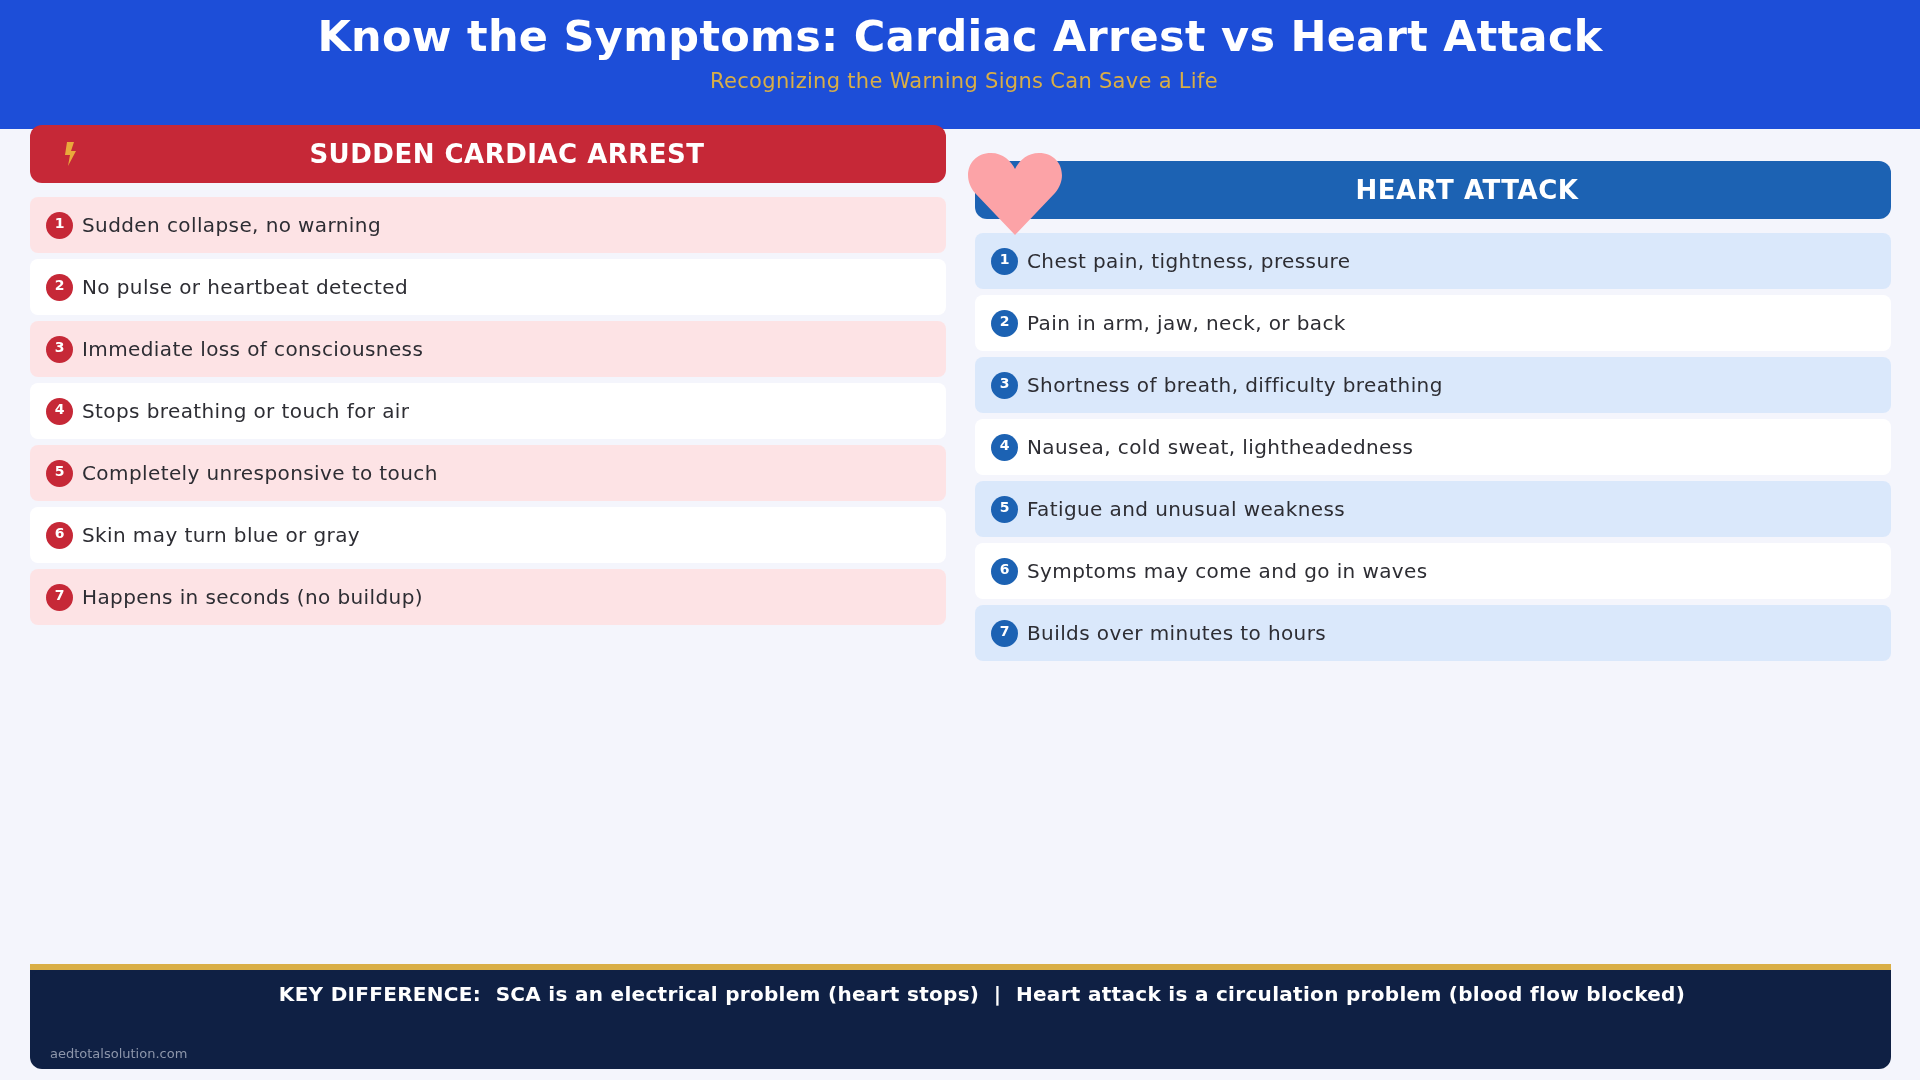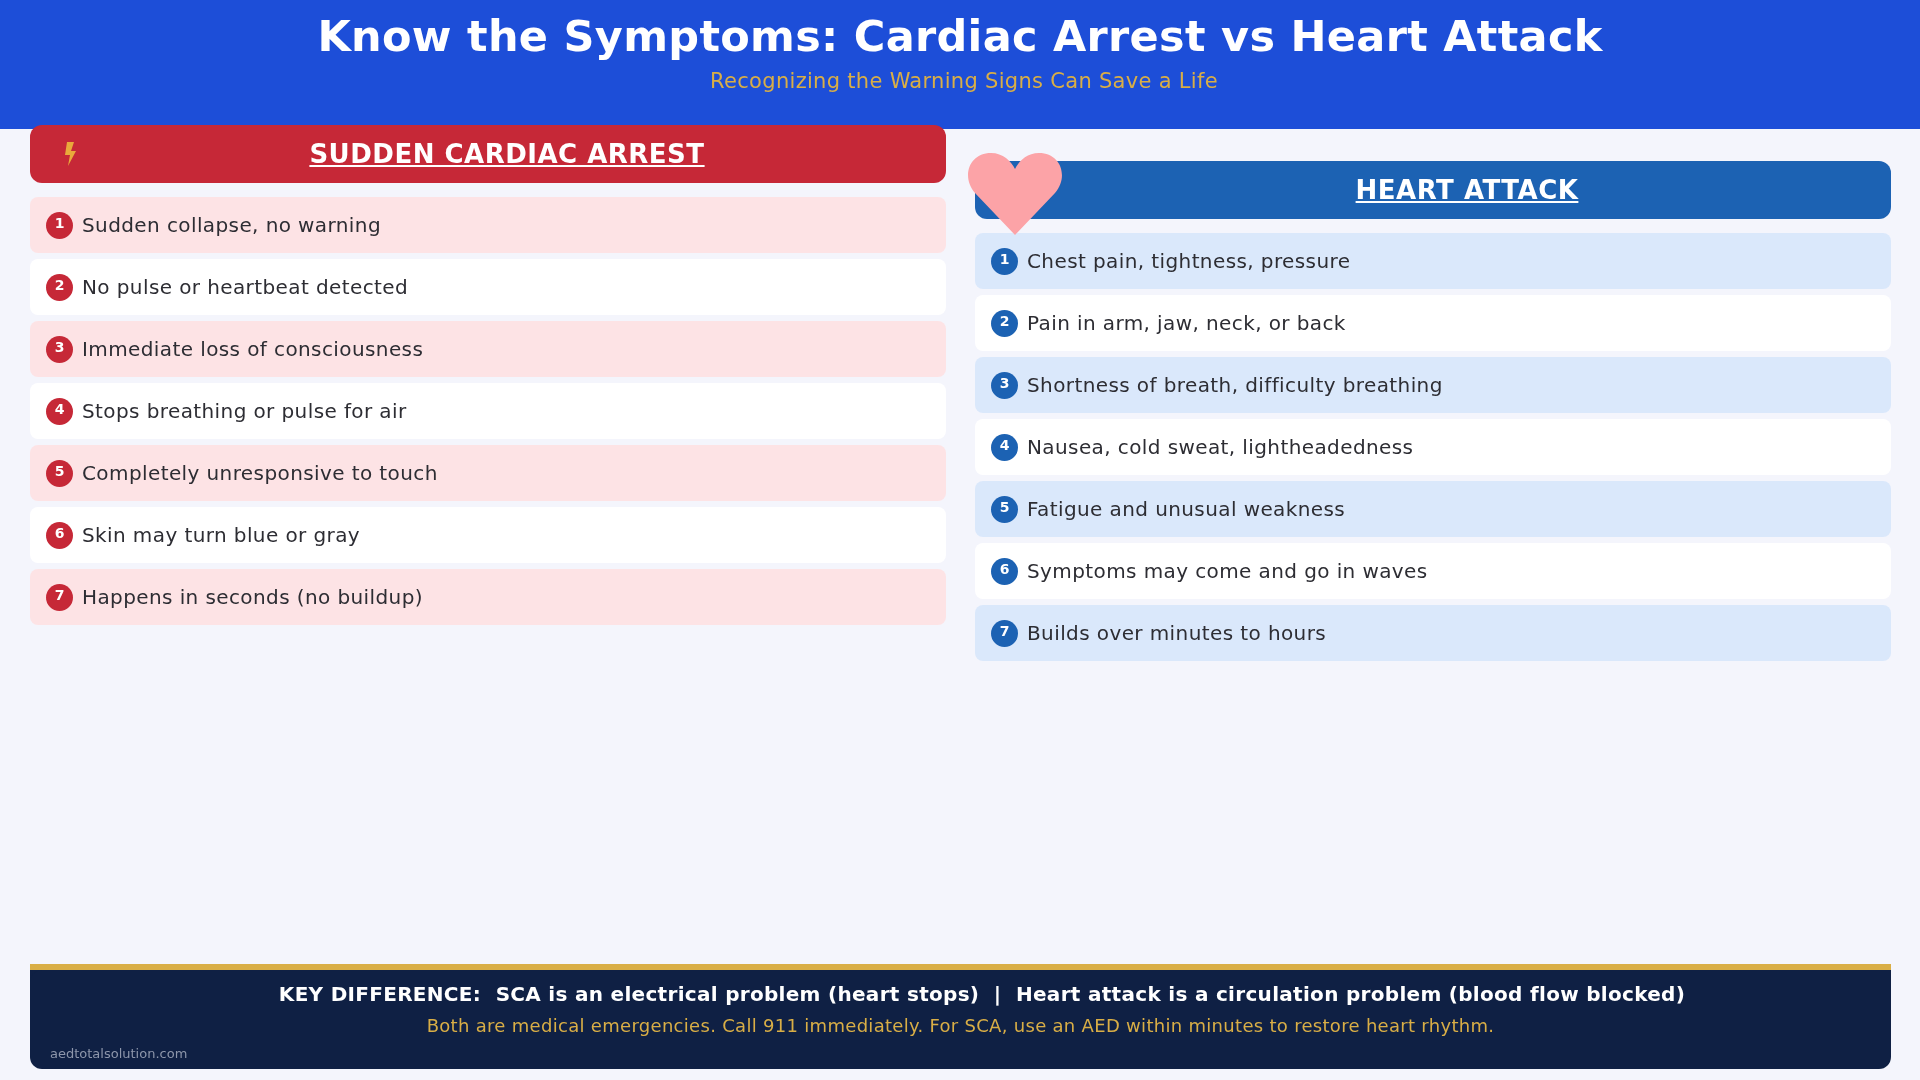--- a/index.html
+++ b/index.html
@@ -24,21 +24,21 @@
     color: #d9ae46; font-size: 21px; line-height: 26px;
     letter-spacing: 0.3px;
     padding-left: 8px;
   }
   .column { position: absolute; top: 125px; width: 916px; }
   .column.left { left: 30px; }
   .column.right { left: 975px; margin-top: 36px; }
   .col-header {
     position: relative; height: 58px; border-radius: 12px;
     color: #fff; font-weight: bold; font-size: 26px; line-height: 58px;
-    text-align: center; letter-spacing: 0.5px; text-decoration: underline;
+    text-align: center; letter-spacing: 0.5px;
   }
   .left .col-header { background: #c62837; padding-left: 38px; }
   .right .col-header { background: #1c62b3; padding-left: 68px; }
   .bolt-icon {
     position: absolute; left: 33px; top: 17px; width: 14px; height: 24px;
   }
   .heart-icon {
     position: absolute; left: -8px; top: -10px; width: 96px; height: 84px;
   }
   .rows { margin-top: 14px; }
@@ -109,21 +109,21 @@
     <div class="row even">
       <span class="num">2</span>
       <span class="row-text">No pulse or heartbeat detected</span>
     </div>
     <div class="row odd">
       <span class="num">3</span>
       <span class="row-text">Immediate loss of consciousness</span>
     </div>
     <div class="row even">
       <span class="num">4</span>
-      <span class="row-text">Stops breathing or pulse for air</span>
+      <span class="row-text">Stops breathing or touch for air</span>
     </div>
     <div class="row odd">
       <span class="num">5</span>
       <span class="row-text">Completely unresponsive to touch</span>
     </div>
     <div class="row even">
       <span class="num">6</span>
       <span class="row-text">Skin may turn blue or gray</span>
     </div>
     <div class="row odd">
@@ -168,15 +168,14 @@
     </div>
   </div>
   <svg class="heart-icon" viewBox="0 0 96 84">
     <path d="M48 84 L8 42 C-6 26 2 2 24 2 C36 2 44 10 48 18 C52 10 60 2 72 2 C94 2 102 26 88 42 Z" fill="#fca3a7"></path>
   </svg>
 </div>
 
 <div class="gold-bar"></div>
 <div class="footer">
   <div class="key-diff">KEY DIFFERENCE:  SCA is an electrical problem (heart stops)  |  Heart attack is a circulation problem (blood flow blocked)</div>
-  <div class="footer-note">Both are medical emergencies. Call 911 immediately. For SCA, use an AED within minutes to restore heart rhythm.</div>
   <div class="watermark">aedtotalsolution.com</div>
 </div>
 
 </body></html>

